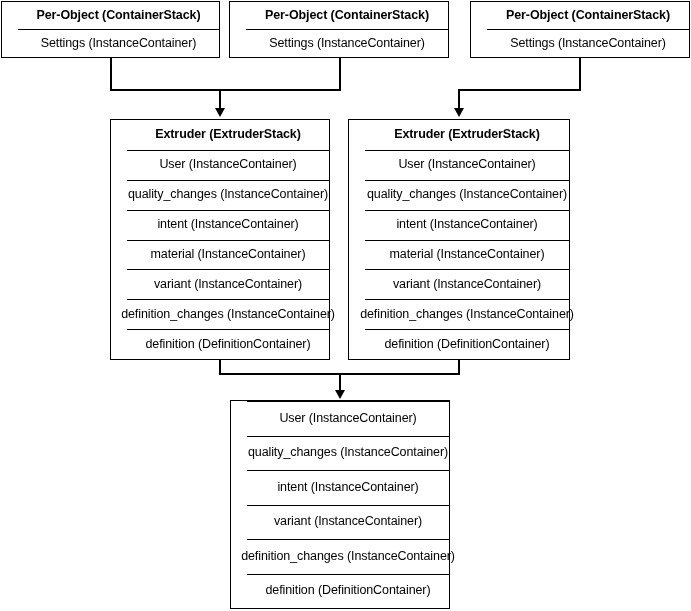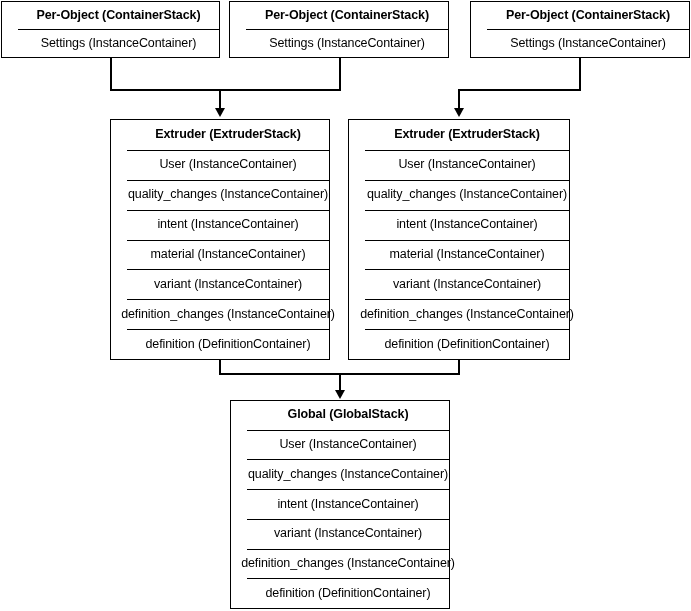--- a/index.html
+++ b/index.html
@@ -121,21 +121,20 @@
     <div class="stack-row" style="height:30px;">definition (DefinitionContainer)</div>
   </div>
 
   <div class="vline" style="left:219px; top:360px; height:14px;"></div>
   <div class="vline" style="left:458px; top:360px; height:14px;"></div>
   <div class="hline" style="left:219px; top:373px; width:241px;"></div>
   <div class="vline" style="left:339px; top:373px; height:20px;"></div>
   <div class="arrow-down" style="left:335px; top:390px;"></div>
 
   <div class="stack-box" style="left:230px; top:400px; width:220px; height:209px;">
-    <div class="stack-row header" style="height:29px;">Global (GlobalStack)</div>
     <div class="stack-row" style="height:30px;">User (InstanceContainer)</div>
     <div class="stack-row" style="height:30px;">quality_changes (InstanceContainer)</div>
     <div class="stack-row" style="height:30px;">intent (InstanceContainer)</div>
     <div class="stack-row" style="height:30px;">variant (InstanceContainer)</div>
     <div class="stack-row" style="height:30px;">definition_changes (InstanceContainer)</div>
     <div class="stack-row" style="height:30px;">definition (DefinitionContainer)</div>
   </div>
 
 </div>
 

